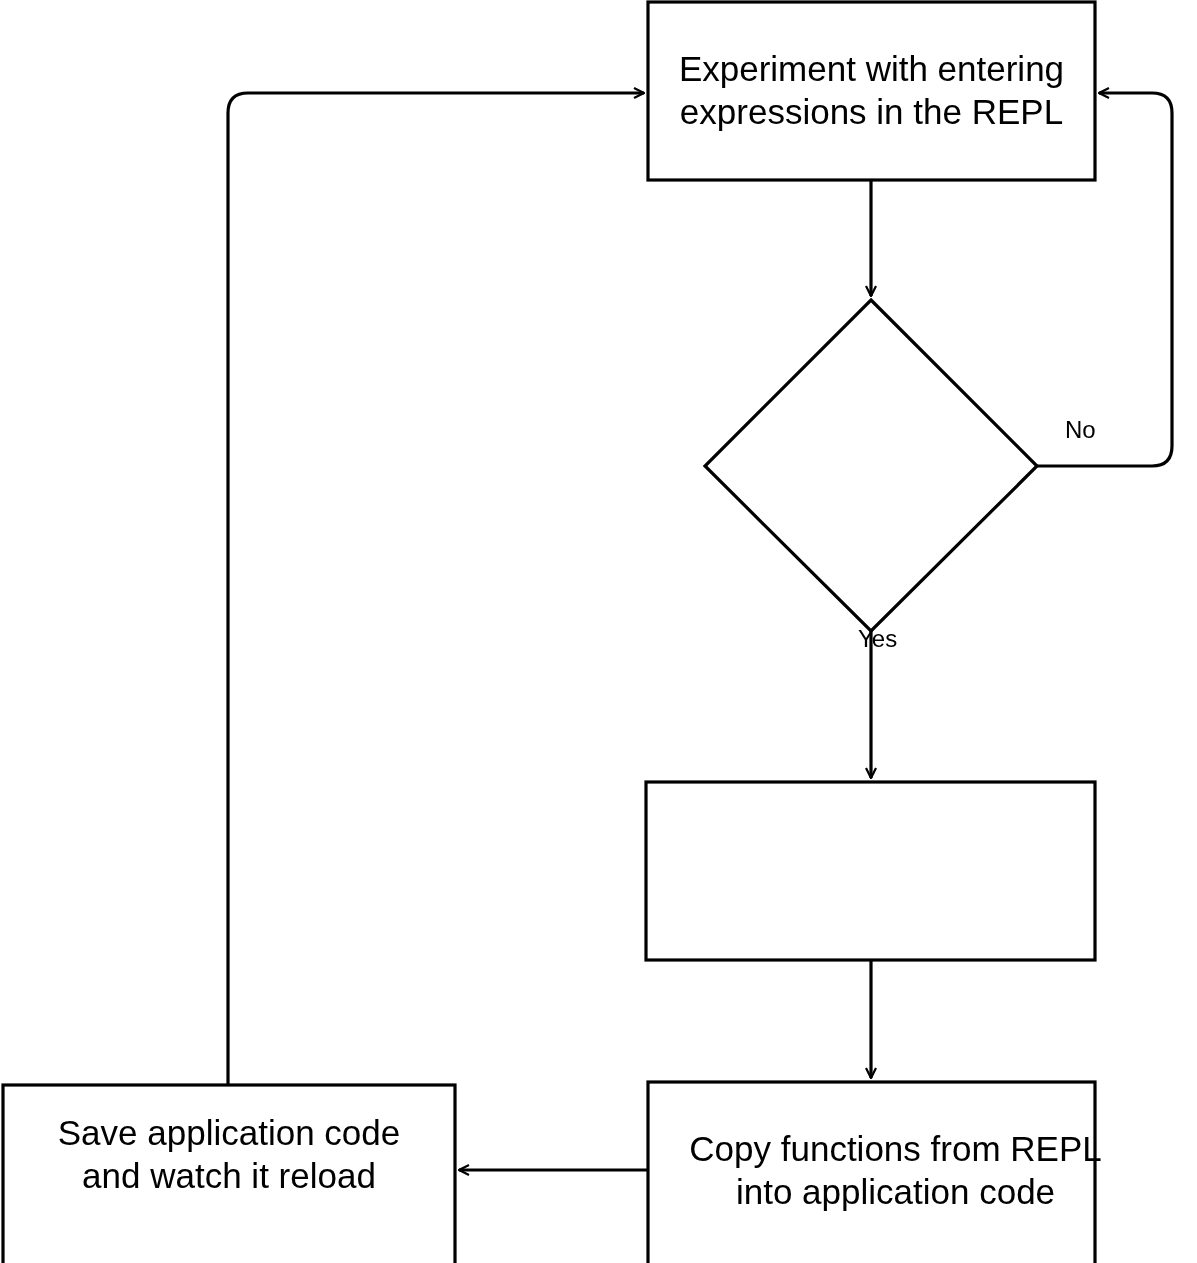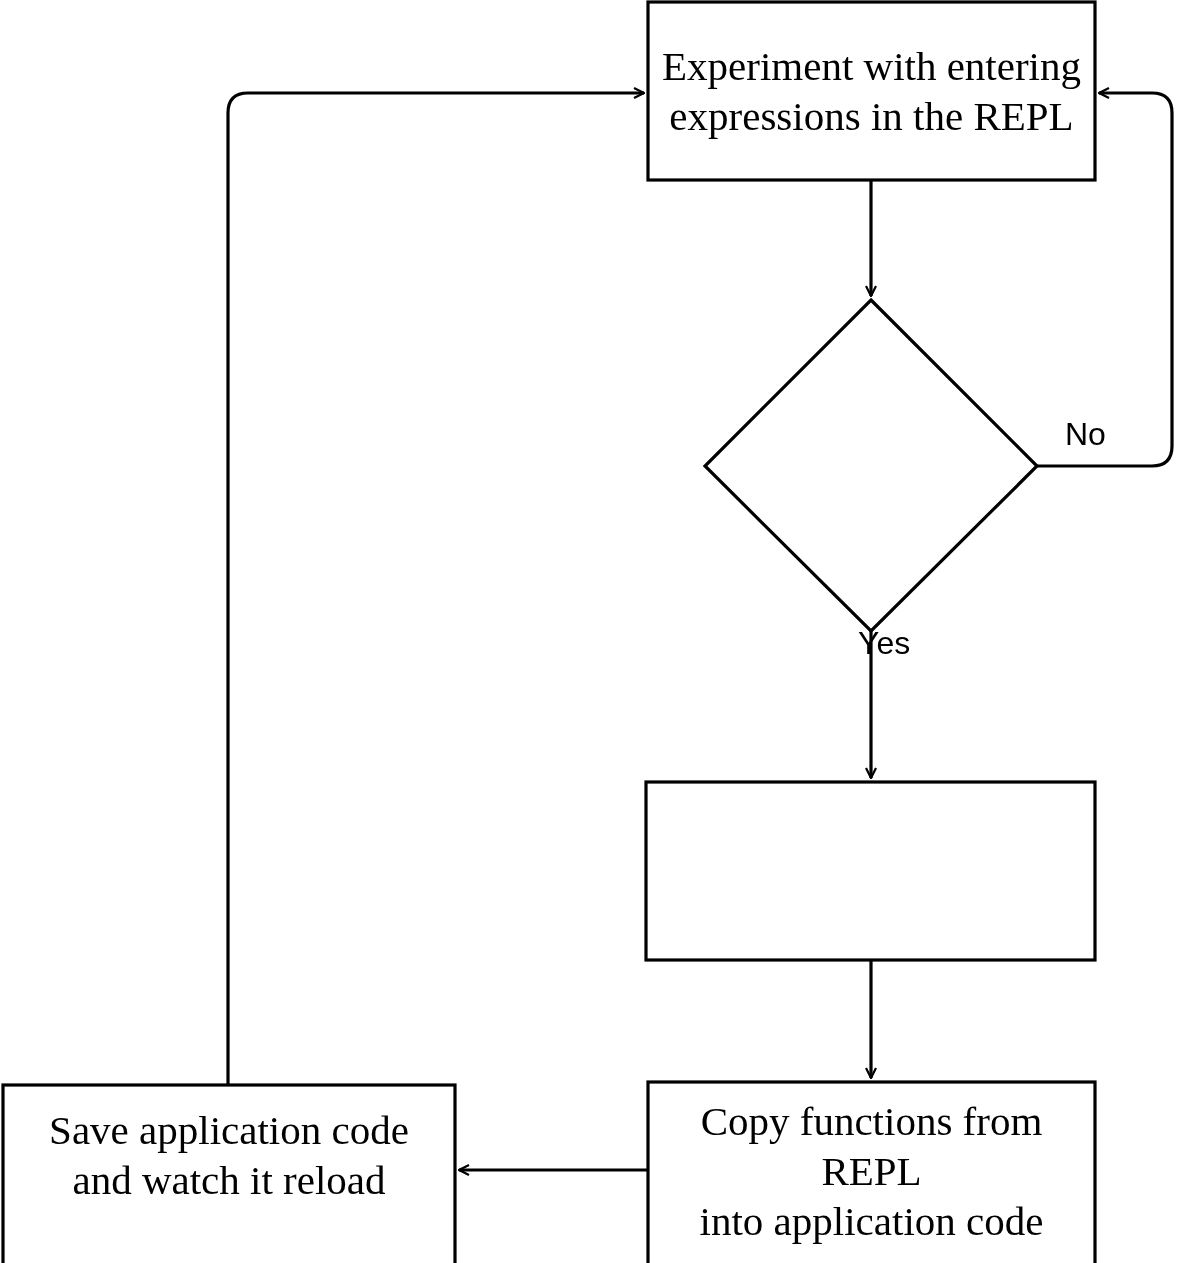--- a/index.html
+++ b/index.html
@@ -23,31 +23,31 @@
     top: 0;
     width: 1197px;
     height: 1263px;
   }
   .node-label {
     position: absolute;
     display: flex;
     align-items: center;
     justify-content: center;
     text-align: center;
-    font-family: Liberation Serif, serif;
-    font-size: 41px;
+    font-family: Liberation Sans, sans-serif;
+    font-size: 35px;
     line-height: 1.22;
     color: #000000;
     white-space: pre-line;
     pointer-events: none;
   }
   .edge-label {
     position: absolute;
     font-family: "Liberation Sans", sans-serif;
-    font-size: 32px;
+    font-size: 24px;
     line-height: 1;
     color: #000000;
     white-space: nowrap;
   }
 </style>
 </head>
 <body>
 
 <div id="flowchart-canvas">
 
@@ -79,21 +79,21 @@
     <path d="M 1037 466 L 1152 466 Q 1172 466 1172 446 L 1172 113 Q 1172 93 1152 93 L 1099 93" fill="none" stroke="#000000" stroke-width="3.2" marker-end="url(#arrow-open)"></path>
 
     <path d="M 228 1085 L 228 113 Q 228 93 248 93 L 644 93" fill="none" stroke="#000000" stroke-width="3.2" marker-end="url(#arrow-open)"></path>
   </svg>
 
   <div class="node-label" style="left:648px; top:2px; width:447px; height:178px;">Experiment with entering
 expressions in the REPL</div>
 
 
 
-  <div class="node-label" style="left:648px; top:1082px; width:447px; height:178px;">Copy functions from REPL
+  <div class="node-label" style="left:672px; top:1082px; width:447px; height:178px;">Copy functions from REPL
 into application code</div>
 
   <div class="node-label" style="left:3px; top:1085px; width:452px; height:140px;">Save application code
 and watch it reload</div>
 
   <div class="edge-label" style="left:1065px; top:418px;">No</div>
 
   <div class="edge-label" style="left:858px; top:627px;">Yes</div>
 
 </div>

